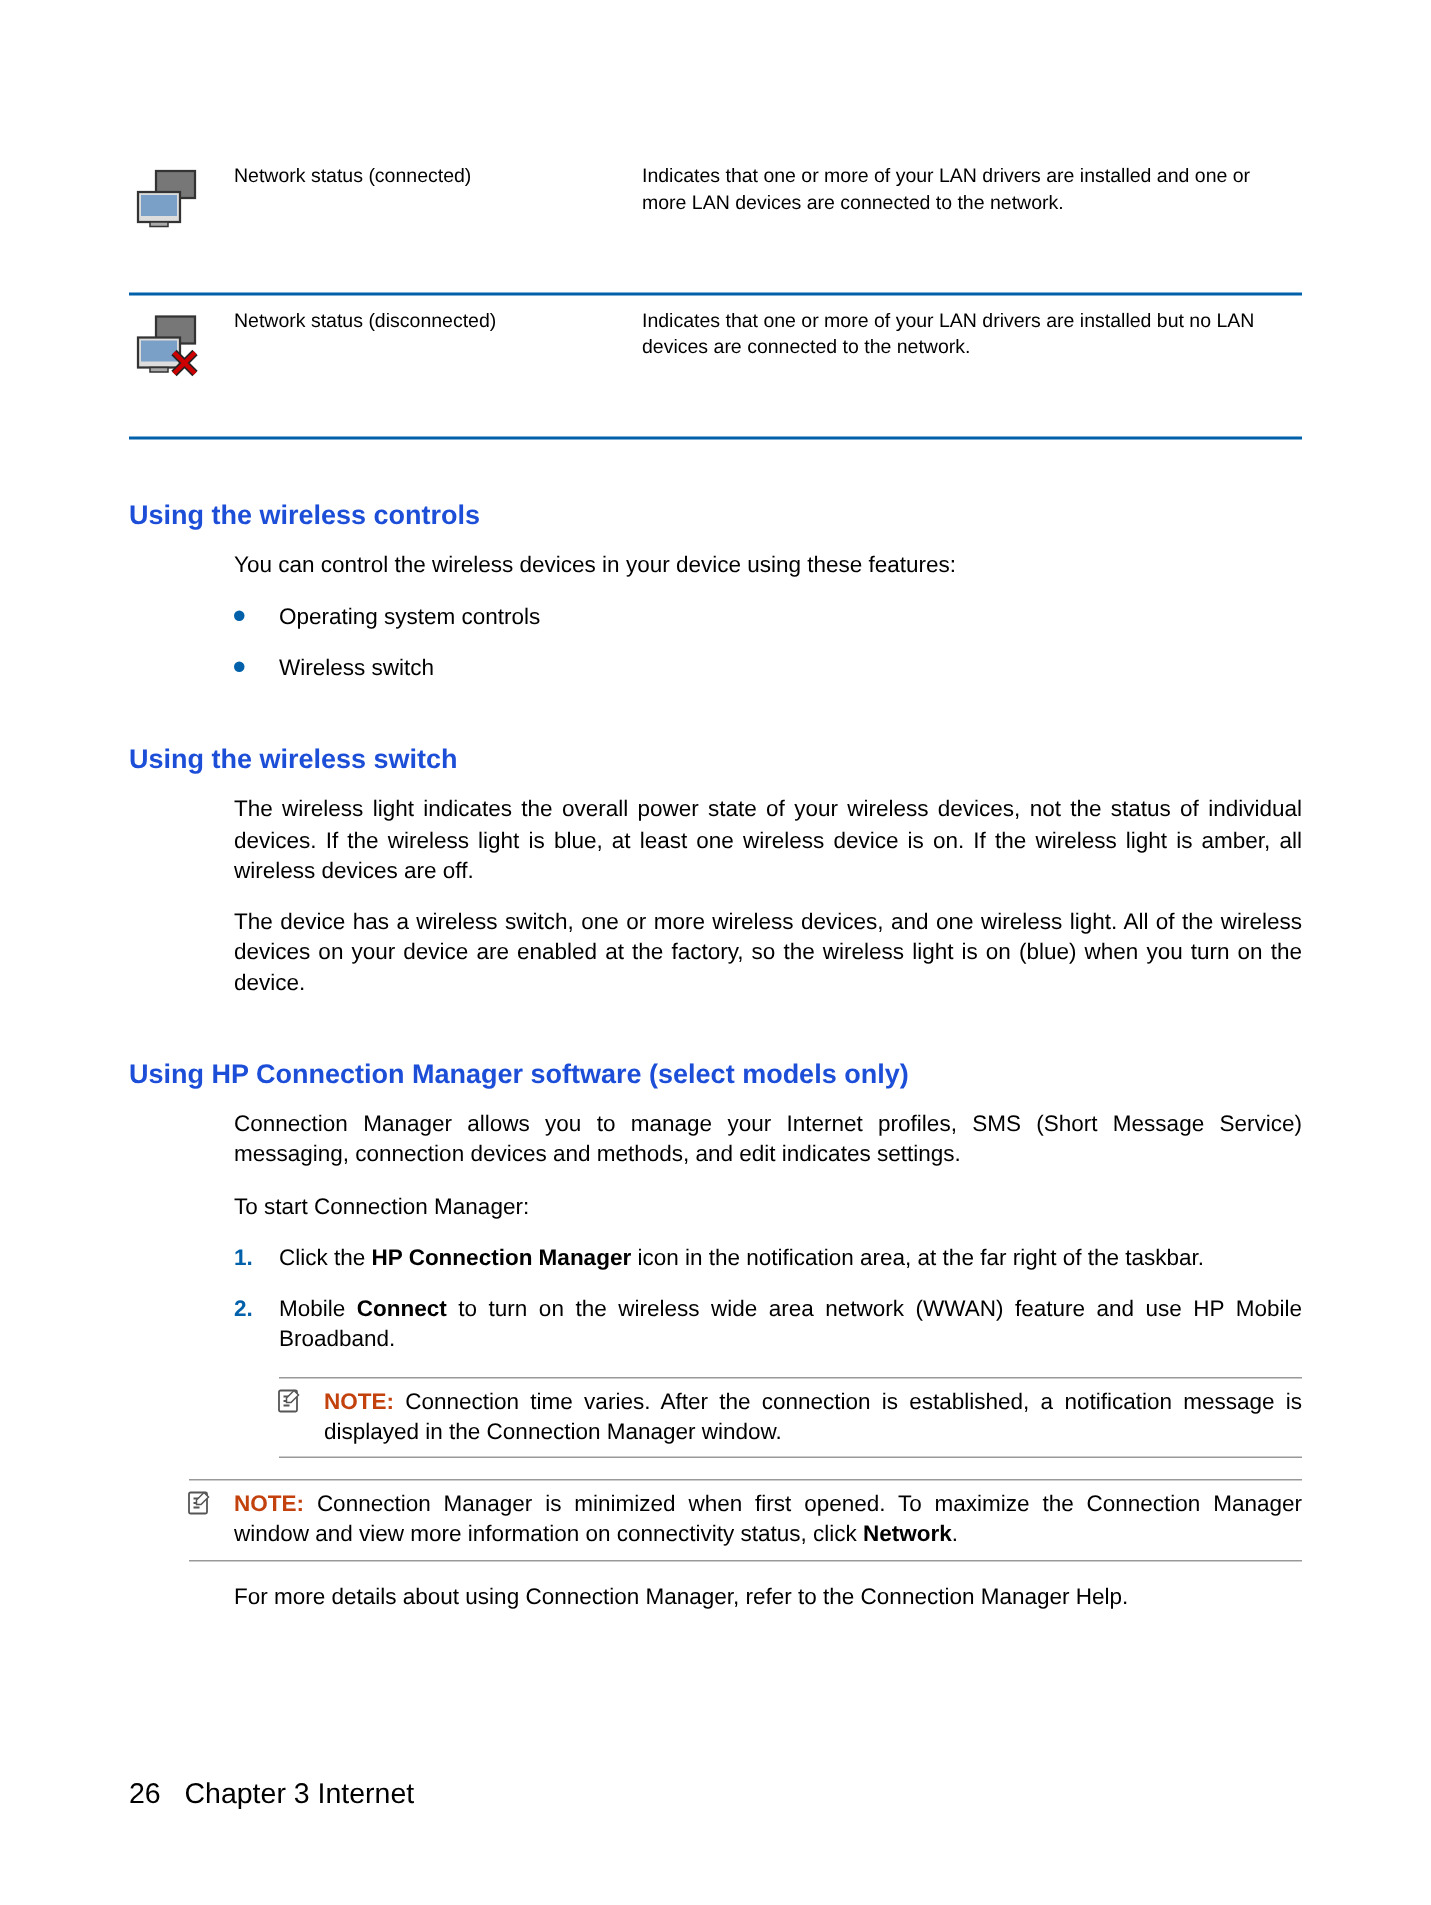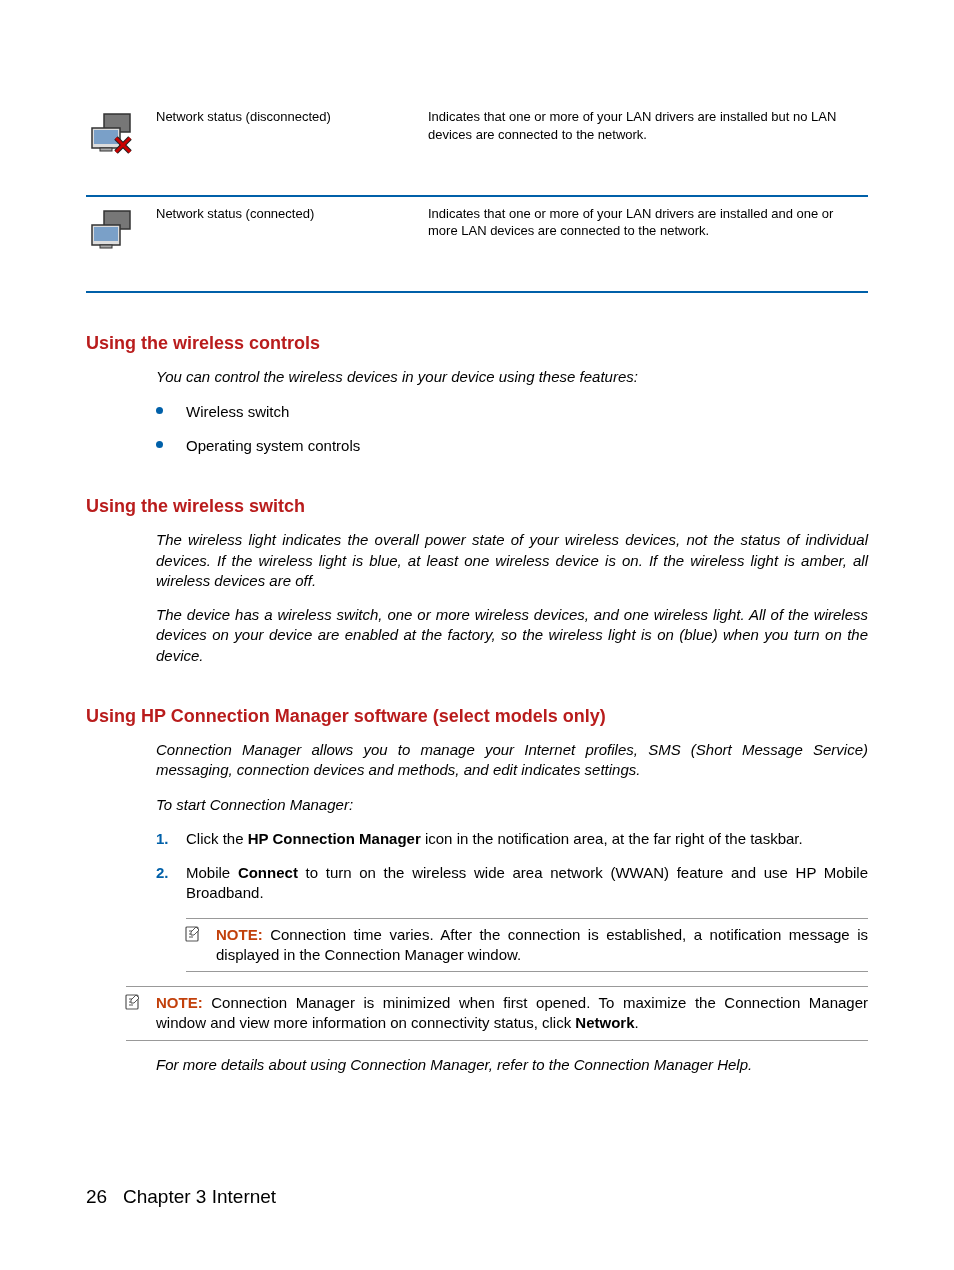--- a/index.html
+++ b/index.html
@@ -35,29 +35,28 @@
     width: 70px;
     padding-right: 0;
   }
   .status-table td.name-cell {
     width: 260px;
   }
   .status-icon {
     display: block;
   }
   .section-heading {
-    color: #b91c1c;
+    color: #1d4ed8;
     font-weight: bold;
     font-size: 18px;
     margin: 38px 0 12px 0;
   }
   .body-text {
     margin: 12px 0 14px 0;
     text-align: justify;
-    font-style: italic;
   }
   .indent {
     margin-left: 70px;
   }
   ul.bullets {
     list-style: none;
     margin: 0 0 14px 70px;
     padding: 0;
   }
   ul.bullets li {
@@ -130,57 +129,57 @@
   b { font-weight: bold; }
 </style>
 </head>
 <body>
 
 <div class="page">
 
   <table class="status-table">
     <tbody>
         <tr>
+      <td class="icon-cell">
+        <span class="status-icon">
+          <svg width="52" height="52" viewBox="0 0 52 52">
+            <rect x="18" y="6" width="26" height="18" fill="#777" stroke="#333" stroke-width="1.5"></rect>
+            <rect x="6" y="20" width="28" height="20" fill="#ddd" stroke="#333" stroke-width="1.5"></rect>
+            <rect x="8" y="22" width="24" height="14" fill="#7aa0c8"></rect>
+            <rect x="14" y="40" width="12" height="3" fill="#aaa" stroke="#333" stroke-width="1"></rect>
+          </svg>
+        </span>
+      </td>
+      <td class="name-cell">Network status (connected)</td>
+      <td>Indicates that one or more of your LAN drivers are installed and one or more LAN devices are connected to the network.</td>
+    </tr>
+    <tr>
       <td class="icon-cell">
         <span class="status-icon">
           <svg width="52" height="52" viewBox="0 0 52 52">
             <rect x="18" y="6" width="26" height="18" fill="#777" stroke="#333" stroke-width="1.5"></rect>
             <rect x="6" y="20" width="28" height="20" fill="#ddd" stroke="#333" stroke-width="1.5"></rect>
             <rect x="8" y="22" width="24" height="14" fill="#7aa0c8"></rect>
             <rect x="14" y="40" width="12" height="3" fill="#aaa" stroke="#333" stroke-width="1"></rect>
             <path d="M30 30 L44 44 M44 30 L30 44" stroke="#222" stroke-width="5"></path>
             <path d="M30 30 L44 44 M44 30 L30 44" stroke="#c00" stroke-width="3"></path>
           </svg>
         </span>
       </td>
       <td class="name-cell">Network status (disconnected)</td>
       <td>Indicates that one or more of your LAN drivers are installed but no LAN devices are connected to the network.</td>
     </tr>
-    <tr>
-      <td class="icon-cell">
-        <span class="status-icon">
-          <svg width="52" height="52" viewBox="0 0 52 52">
-            <rect x="18" y="6" width="26" height="18" fill="#777" stroke="#333" stroke-width="1.5"></rect>
-            <rect x="6" y="20" width="28" height="20" fill="#ddd" stroke="#333" stroke-width="1.5"></rect>
-            <rect x="8" y="22" width="24" height="14" fill="#7aa0c8"></rect>
-            <rect x="14" y="40" width="12" height="3" fill="#aaa" stroke="#333" stroke-width="1"></rect>
-          </svg>
-        </span>
-      </td>
-      <td class="name-cell">Network status (connected)</td>
-      <td>Indicates that one or more of your LAN drivers are installed and one or more LAN devices are connected to the network.</td>
-    </tr>
   </tbody>
     </table>
 
   <h2 class="section-heading">Using the wireless controls</h2>
   <p class="body-text indent">You can control the wireless devices in your device using these features:</p>
   <ul class="bullets">
+    <li>Operating system controls</li>
     <li>Wireless switch</li>
-    <li>Operating system controls</li>
   </ul>
 
   <h2 class="section-heading">Using the wireless switch</h2>
   <p class="body-text indent">The wireless light indicates the overall power state of your wireless devices, not the status of individual devices. If the wireless light is blue, at least one wireless device is on. If the wireless light is amber, all wireless devices are off.</p>
   <p class="body-text indent">The device has a wireless switch, one or more wireless devices, and one wireless light. All of the wireless devices on your device are enabled at the factory, so the wireless light is on (blue) when you turn on the device.</p>
 
   <h2 class="section-heading">Using HP Connection Manager software (select models only)</h2>
   <p class="body-text indent">Connection Manager allows you to manage your Internet profiles, SMS (Short Message Service) messaging, connection devices and methods, and edit indicates settings.</p>
   <p class="body-text indent">To start Connection Manager:</p>
 

